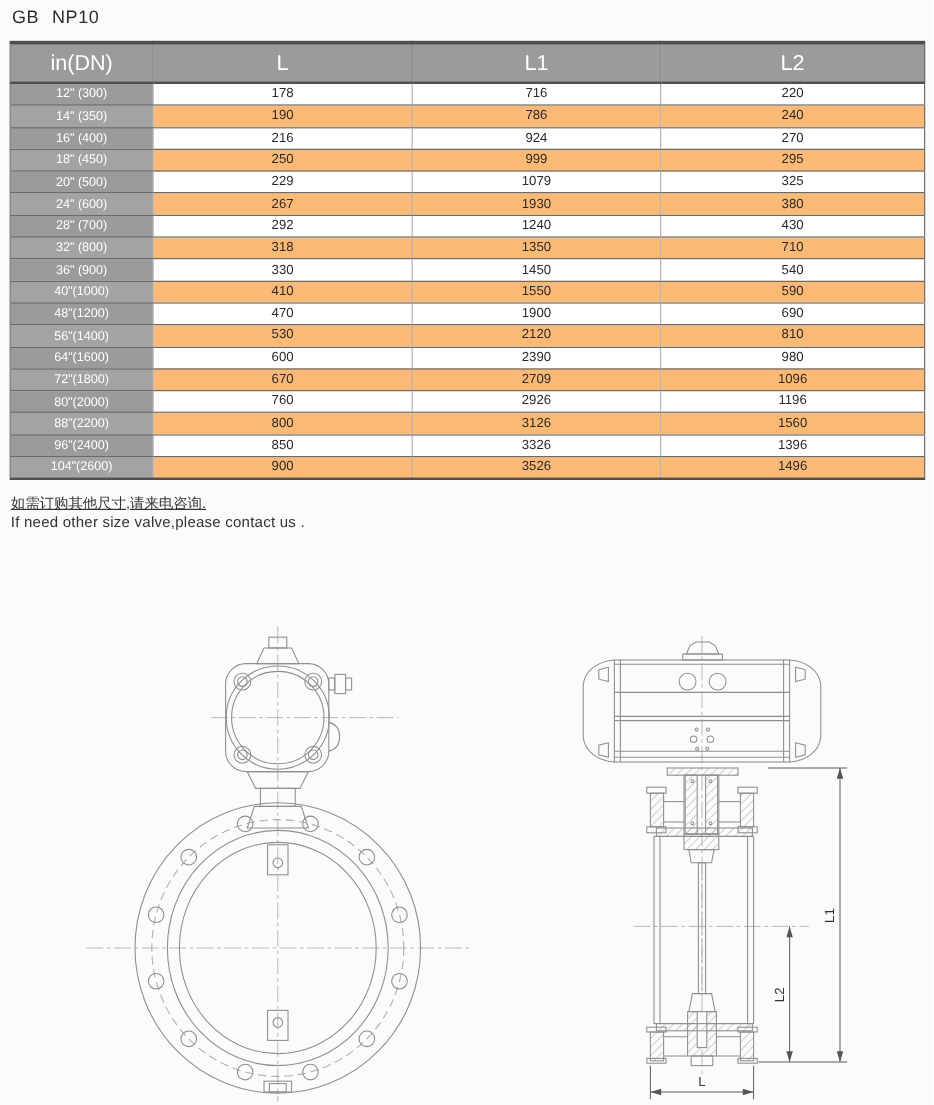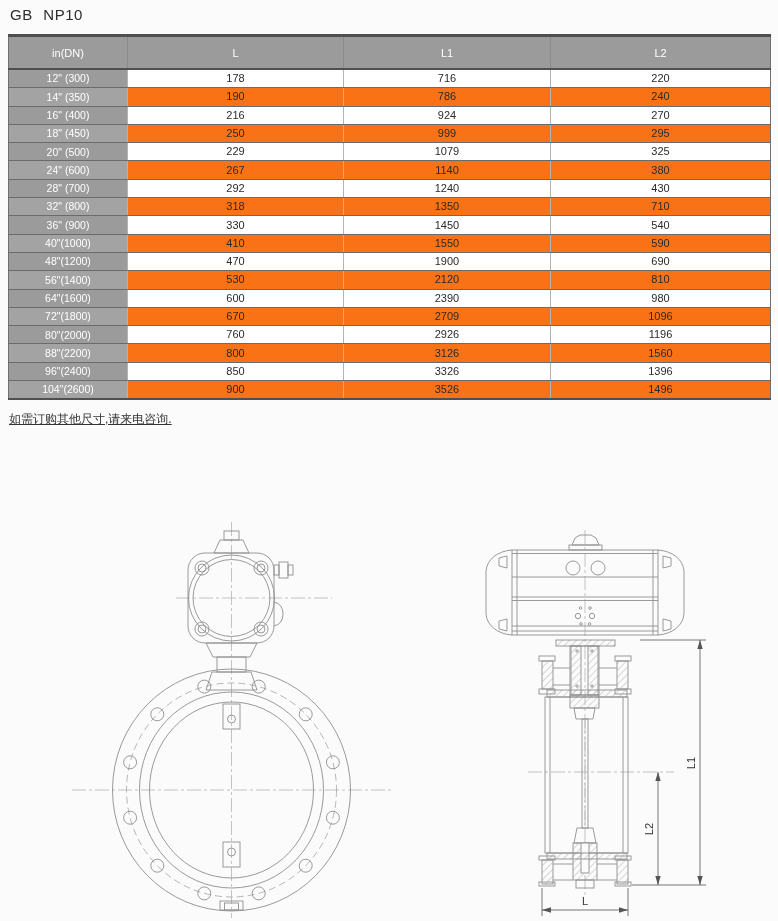--- a/index.html
+++ b/index.html
@@ -11,33 +11,33 @@
     position:absolute; left:10px; top:6px; font-size:15px; color:#2d2d2d;
     letter-spacing:.5px; word-spacing:6px;
   }
   table.spec {
     position:absolute; left:8px; top:34px; width:762px;
     border-collapse:collapse; table-layout:fixed;
     border-top:3px solid #4f4f4f; border-bottom:2px solid #4f4f4f;
     border-left:1px solid #6f6f6f; border-right:1px solid #6f6f6f;
   }
   .spec th {
-    background:#9b9b9b; color:#ffffff; font-weight:normal; font-size:11px;
+    background:#9b9b9b; color:#ffffff; font-weight:normal; font-size:18px;
     height:31px; border-bottom:2px solid #4f4f4f; border-left:1px solid #8a8a8a;
     padding:0; text-align:center; vertical-align:middle;
   }
   .spec th:first-child { border-left:none; }
   .spec td {
     height:17.3px; text-align:center; vertical-align:middle; font-size:11px;
     color:#2a2a2a; border-bottom:1px solid #6b6b6b; border-left:1px solid #b3b3b3;
     padding:0; background:#ffffff; line-height:1;
   }
   .spec td:first-child { border-left:none; }
   .spec td.dn { background:#9b9b9b; color:#ffffff; font-size:10.5px; }
-  .spec tr.alt td { background:#f97316; }
+  .spec tr.alt td { background:#fdba74; }
   .spec tr.alt td.dn { background:#a3a3a3; }
   .note { position:absolute; left:9px; color:#333333; }
   .note.zh { top:411px; font-size:12px;text-decoration:underline; }
   .note.en { top:428px; font-size:12.5px; letter-spacing:.2px; }
   svg.drawings { position:absolute; left:0; top:460px; }
   .cl { stroke:#b5b5b5; stroke-width:.8; stroke-dasharray:14 3 3 3; fill:none; }
   .dash { stroke:#aeaeae; stroke-dasharray:7 4; }
   .dim-label { fill:#333333; font-size:11px; font-family:"Liberation Sans","DejaVu Sans",sans-serif; }
 </style>
 </head>
@@ -89,21 +89,21 @@
     </tr>
         <tr>
       <td class="dn">20" (500)</td>
       <td>229</td>
       <td>1079</td>
       <td>325</td>
     </tr>
         <tr class="alt">
       <td class="dn">24" (600)</td>
       <td>267</td>
-      <td>1140</td>
+      <td>1930</td>
       <td>380</td>
     </tr>
         <tr>
       <td class="dn">28" (700)</td>
       <td>292</td>
       <td>1240</td>
       <td>430</td>
     </tr>
         <tr class="alt">
       <td class="dn">32" (800)</td>
@@ -168,20 +168,21 @@
         <tr class="alt">
       <td class="dn">104"(2600)</td>
       <td>900</td>
       <td>3526</td>
       <td>1496</td>
     </tr>
       </tbody>
   </table>
 
   <div class="note zh">如需订购其他尺寸,请来电咨询.</div>
+  <div class="note en">If need other size valve,please contact us .</div>
 
   <svg class="drawings" width="778" height="461" viewBox="0 460 778 461">
     <defs>
       <pattern id="h" width="5" height="5" patternUnits="userSpaceOnUse" patternTransform="rotate(45)">
         <line x1="0" y1="0" x2="0" y2="5" stroke="#a8a8a8" stroke-width="0.9"></line>
       </pattern>
     </defs>
 
     <g stroke="#8f8f8f" fill="none" stroke-width="0.9">
 

